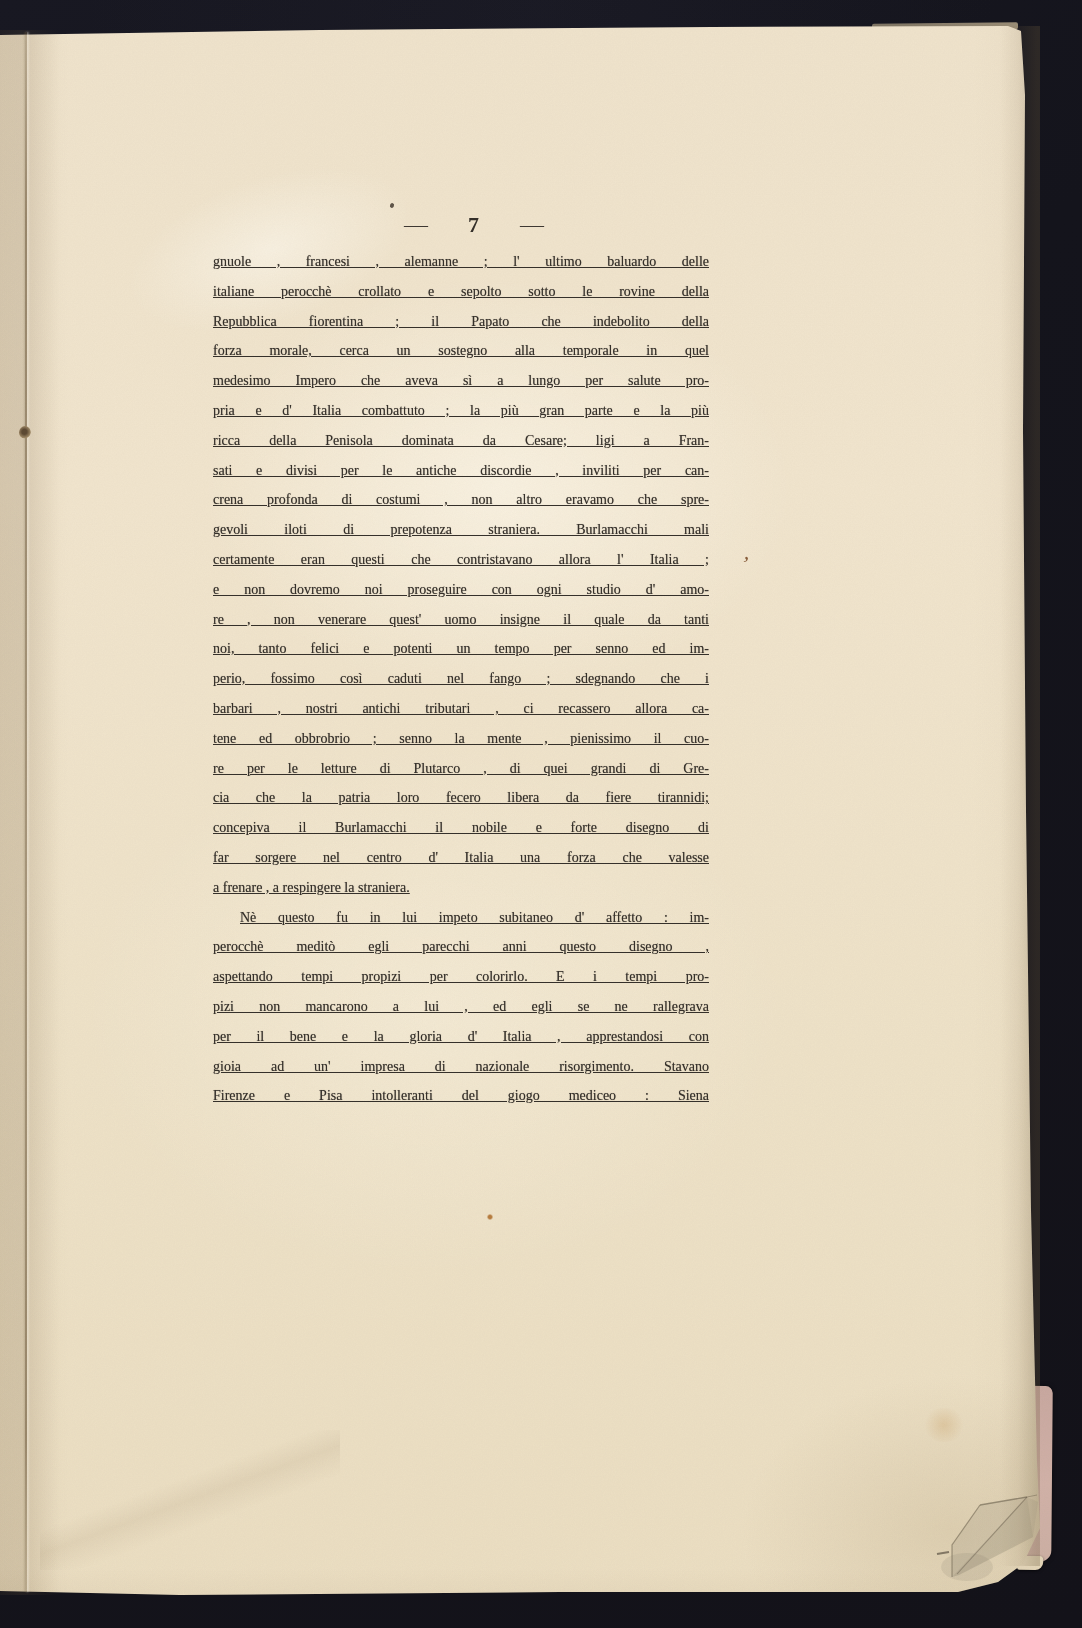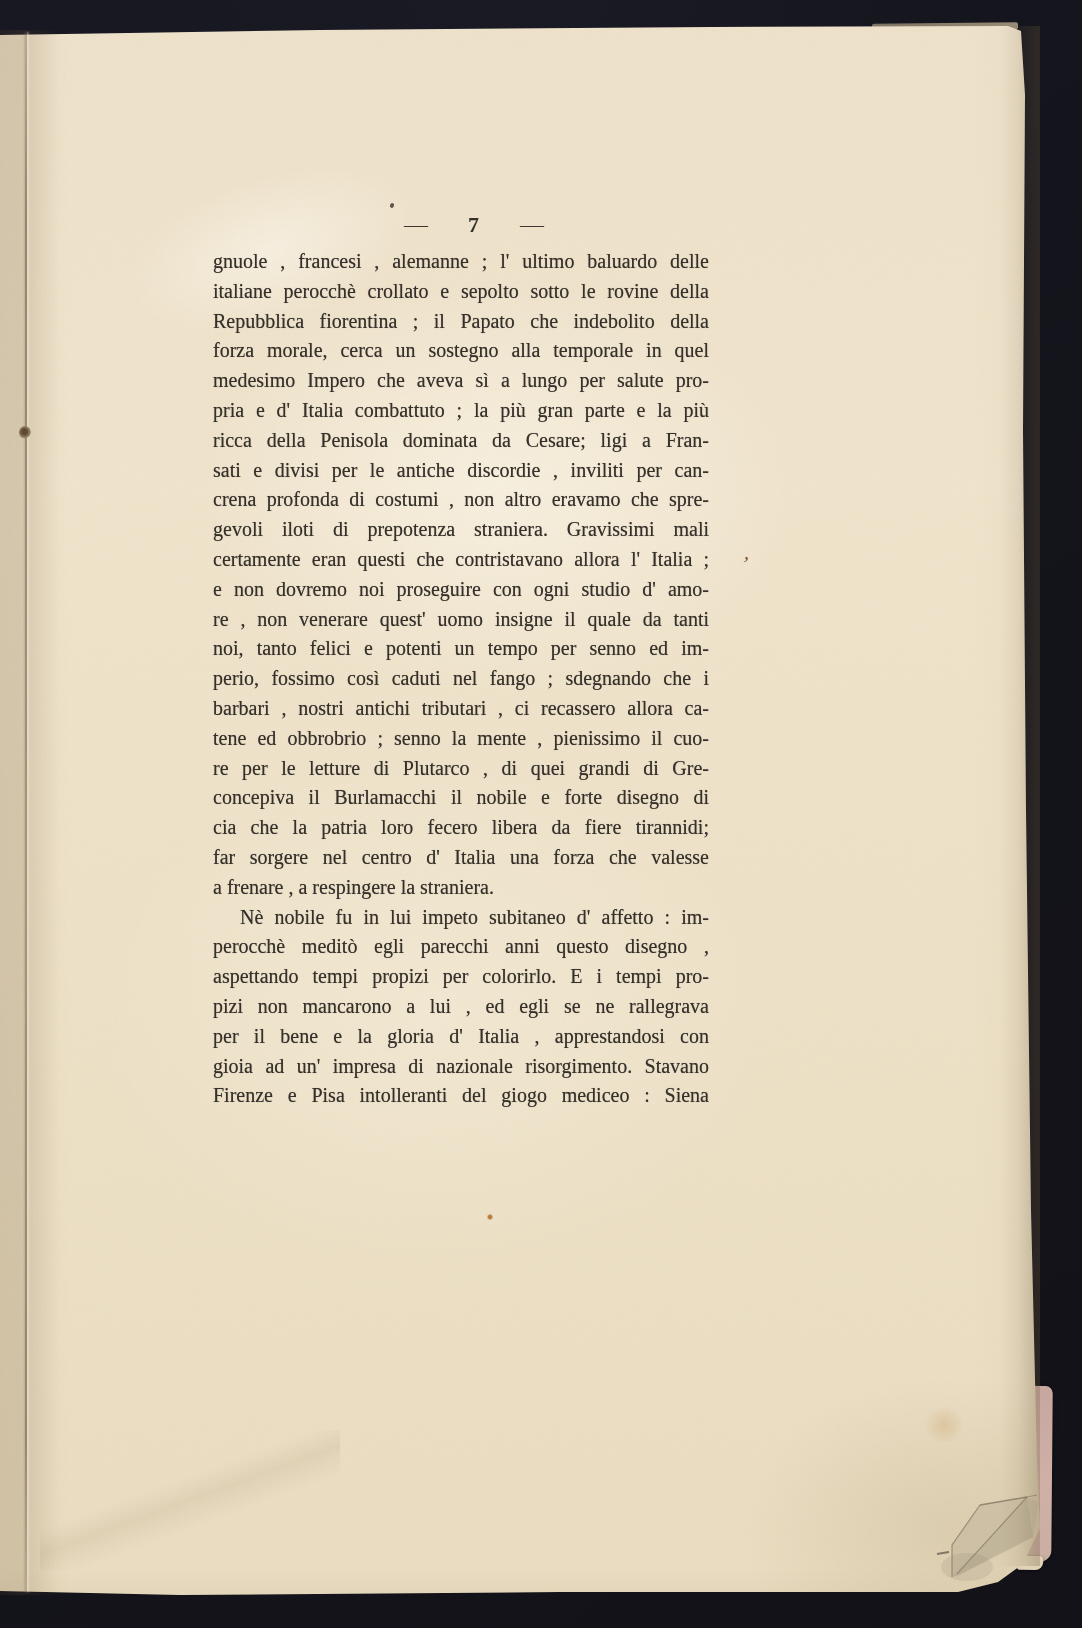--- a/index.html
+++ b/index.html
@@ -83,22 +83,22 @@
     background:radial-gradient(circle,#b77d3f 0 1.5px, rgba(183,125,63,0.25) 70%, transparent);}
 
   
   .page-header{position:absolute;z-index:4;left:404px;top:212px;width:140px;
     display:flex;align-items:center;justify-content:space-between;
     color:var(--ink,#35302a);}
   .page-header .dash{font-size:24px;line-height:20px;transform:scaleY(0.8);}
   .page-header .num{font-size:22px;font-weight:bold;letter-spacing:1px;}
 
   .text-block{position:absolute;z-index:4;left:213px;top:247px;width:496px;
-    color:var(--ink,#35302a);font-size:20px;line-height:29.8px;
-    text-shadow:0 0 0.7px rgba(53,48,42,0.55);}
+    color:var(--ink,#35302a);font-size:14px;line-height:29.8px;
+    text-shadow:0 0 0.7px rgba(53,48,42,0.55);text-decoration:underline;}
   .text-block .line{
     text-align:justify;text-align-last:justify;
     white-space:normal;height:29.8px;overflow:visible;}
   .text-block .line.last{text-align-last:left;}
   .text-block .line.indent{padding-left:27px;}
 
   
   .noise{position:absolute;inset:0;z-index:6;opacity:0.07;pointer-events:none;mix-blend-mode:multiply;}
 </style>
 </head>
@@ -145,34 +145,34 @@
 <div class="text-block">
     <div class="line">gnuole , francesi , alemanne ; l' ultimo baluardo delle</div>
     <div class="line">italiane perocchè crollato e sepolto sotto le rovine della</div>
     <div class="line">Repubblica fiorentina ; il Papato che indebolito della</div>
     <div class="line">forza morale, cerca un sostegno alla temporale in quel</div>
     <div class="line">medesimo Impero che aveva sì a lungo per salute pro-</div>
     <div class="line">pria e d' Italia combattuto ; la più gran parte e la più</div>
     <div class="line">ricca della Penisola dominata da Cesare; ligi a Fran-</div>
     <div class="line">sati e divisi per le antiche discordie , inviliti per can-</div>
     <div class="line">crena profonda di costumi , non altro eravamo che spre-</div>
-    <div class="line">gevoli iloti di prepotenza straniera. Gravissimi mali</div>
+    <div class="line">gevoli iloti di prepotenza straniera. Burlamacchi mali</div>
     <div class="line">certamente eran questi che contristavano allora l' Italia ;</div>
     <div class="line">e non dovremo noi proseguire con ogni studio d' amo-</div>
     <div class="line">re , non venerare quest' uomo insigne il quale da tanti</div>
     <div class="line">noi, tanto felici e potenti un tempo per senno ed im-</div>
     <div class="line">perio, fossimo così caduti nel fango ; sdegnando che i</div>
     <div class="line">barbari , nostri antichi tributari , ci recassero allora ca-</div>
     <div class="line">tene ed obbrobrio ; senno la mente , pienissimo il cuo-</div>
     <div class="line">re per le letture di Plutarco , di quei grandi di Gre-</div>
+    <div class="line">cia che la patria loro fecero libera da fiere tirannidi;</div>
     <div class="line">concepiva il Burlamacchi il nobile e forte disegno di</div>
-    <div class="line">cia che la patria loro fecero libera da fiere tirannidi;</div>
     <div class="line">far sorgere nel centro d' Italia una forza che valesse</div>
     <div class="line last">a frenare , a respingere la straniera.</div>
-    <div class="line indent">Nè nobile fu in lui impeto subitaneo d' affetto : im-</div>
+    <div class="line indent">Nè questo fu in lui impeto subitaneo d' affetto : im-</div>
     <div class="line">perocchè meditò egli parecchi anni questo disegno ,</div>
     <div class="line">aspettando tempi propizi per colorirlo. E i tempi pro-</div>
     <div class="line">pizi non mancarono a lui , ed egli se ne rallegrava</div>
     <div class="line">per il bene e la gloria d' Italia , apprestandosi con</div>
     <div class="line">gioia ad un' impresa di nazionale risorgimento. Stavano</div>
     <div class="line">Firenze e Pisa intolleranti del giogo mediceo : Siena</div>
   </div>
 
 <svg class="noise" width="1082" height="1628">
   <filter id="grain">

